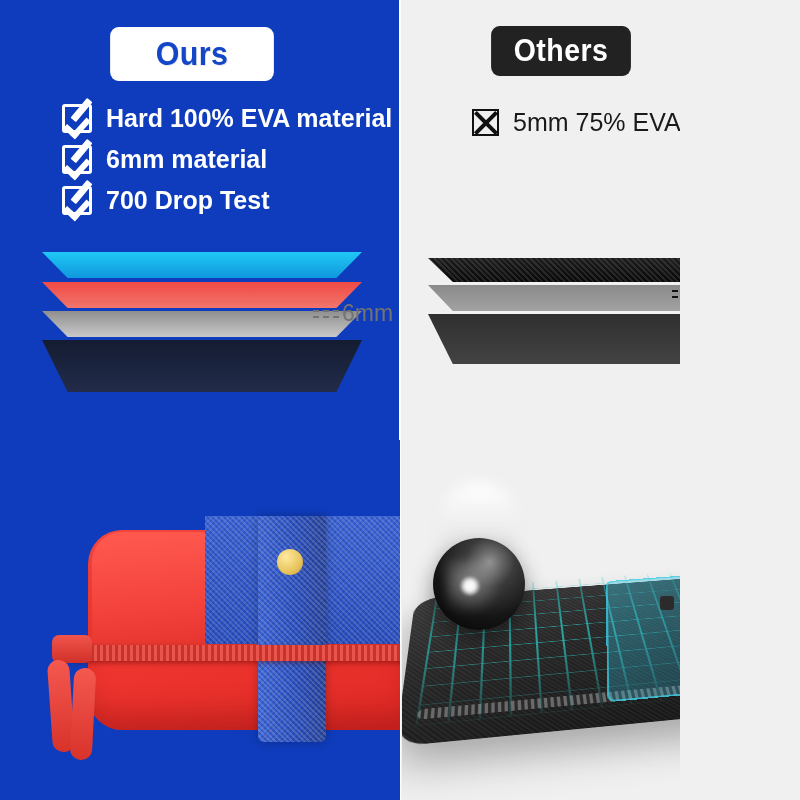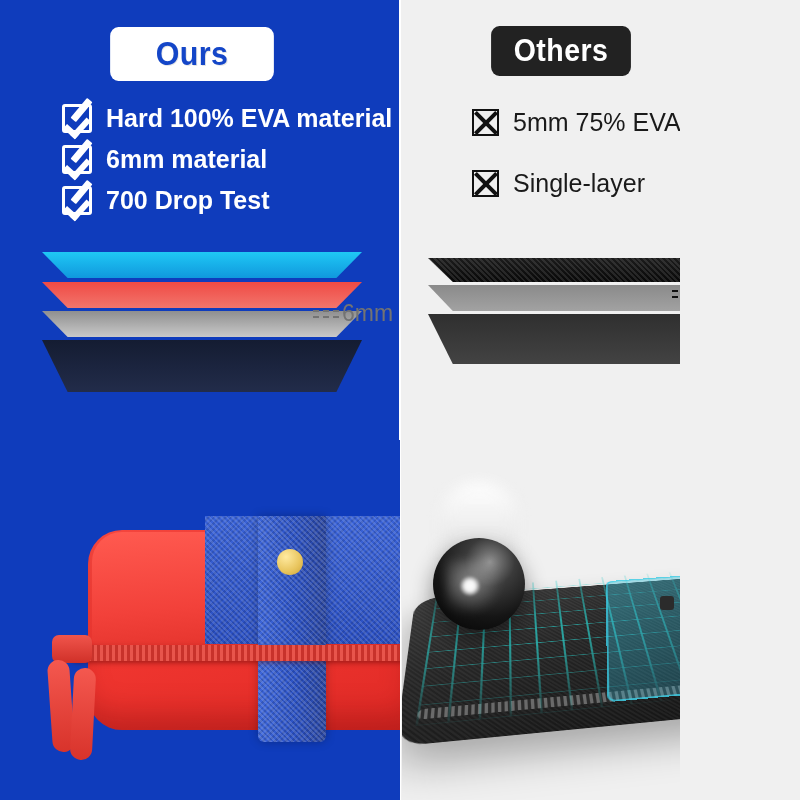--- a/index.html
+++ b/index.html
@@ -251,24 +251,20 @@
       <span class="ico-check"></span>
       <span class="feat-text-left">700 Drop Test</span>
     </div>
   </div>
 
   <div class="feat-list feat-right">
     <div class="feat-row">
       <span class="ico-x"></span>
       <span class="feat-text-right">5mm 75% EVA</span>
     </div>
-    <div class="feat-row">
-      <span class="ico-x"></span>
-      <span class="feat-text-right">Single-layer</span>
-    </div>
   </div>
 
   <div class="stack stack-left">
     <div class="layer" style="top:0; width:100%; height:26px;">
       <div class="top" style="background:linear-gradient(180deg,#1fc8f5,#1098dd);"></div>
     </div>
     <div class="layer" style="top:30px; width:100%; height:26px;">
       <div class="top" style="background:linear-gradient(180deg,#ef4a44,#f2756c);"></div>
     </div>
     <div class="layer" style="top:59px; width:100%; height:26px;">

